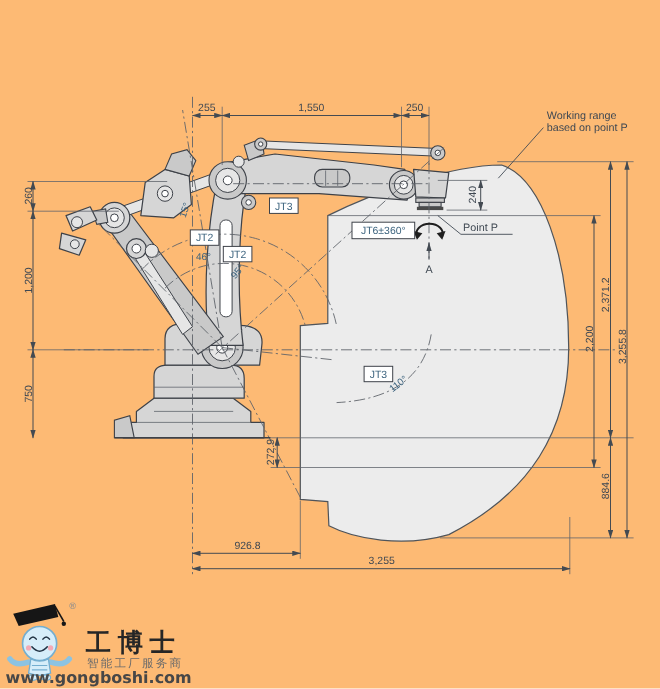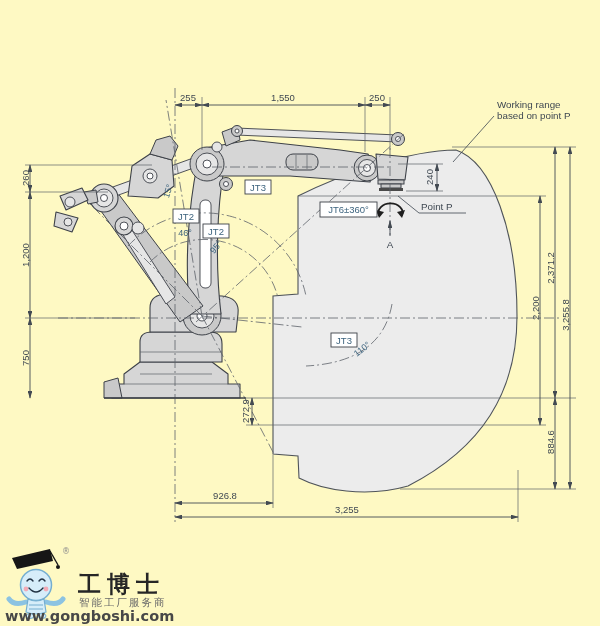--- a/index.html
+++ b/index.html
@@ -1,16 +1,16 @@
 <!DOCTYPE html>
 <html><head>
 <meta charset="utf-8">
 <style>
   html,body{margin:0;padding:0;background:#fff;}
-  .stage{width:600px;height:626px;position:relative;background:#fef9c3;overflow:hidden;}
+  .stage{width:600px;height:626px;position:relative;background:#fdba74;overflow:hidden;}
   svg{display:block;}
   
   .ext{stroke:#5d6269;stroke-width:0.7;fill:none;}
   .cl{stroke:#5d6269;stroke-width:0.8;fill:none;stroke-dasharray:10 3 2 3;}
   .dim{stroke:#434a52;stroke-width:0.9;fill:none;}
   .ldr{stroke:#3f4852;stroke-width:0.8;fill:none;}
   .env{fill:#ececec;stroke:#4f545a;stroke-width:1.1;}
   .rb{fill:#d6d6d6;stroke:#3d4148;stroke-width:1.1;stroke-linejoin:round;}
   .rb2{fill:#c9c9c9;stroke:#3d4148;stroke-width:1;}
   .rb3{fill:#e6e6e6;stroke:#3d4148;stroke-width:0.9;}

